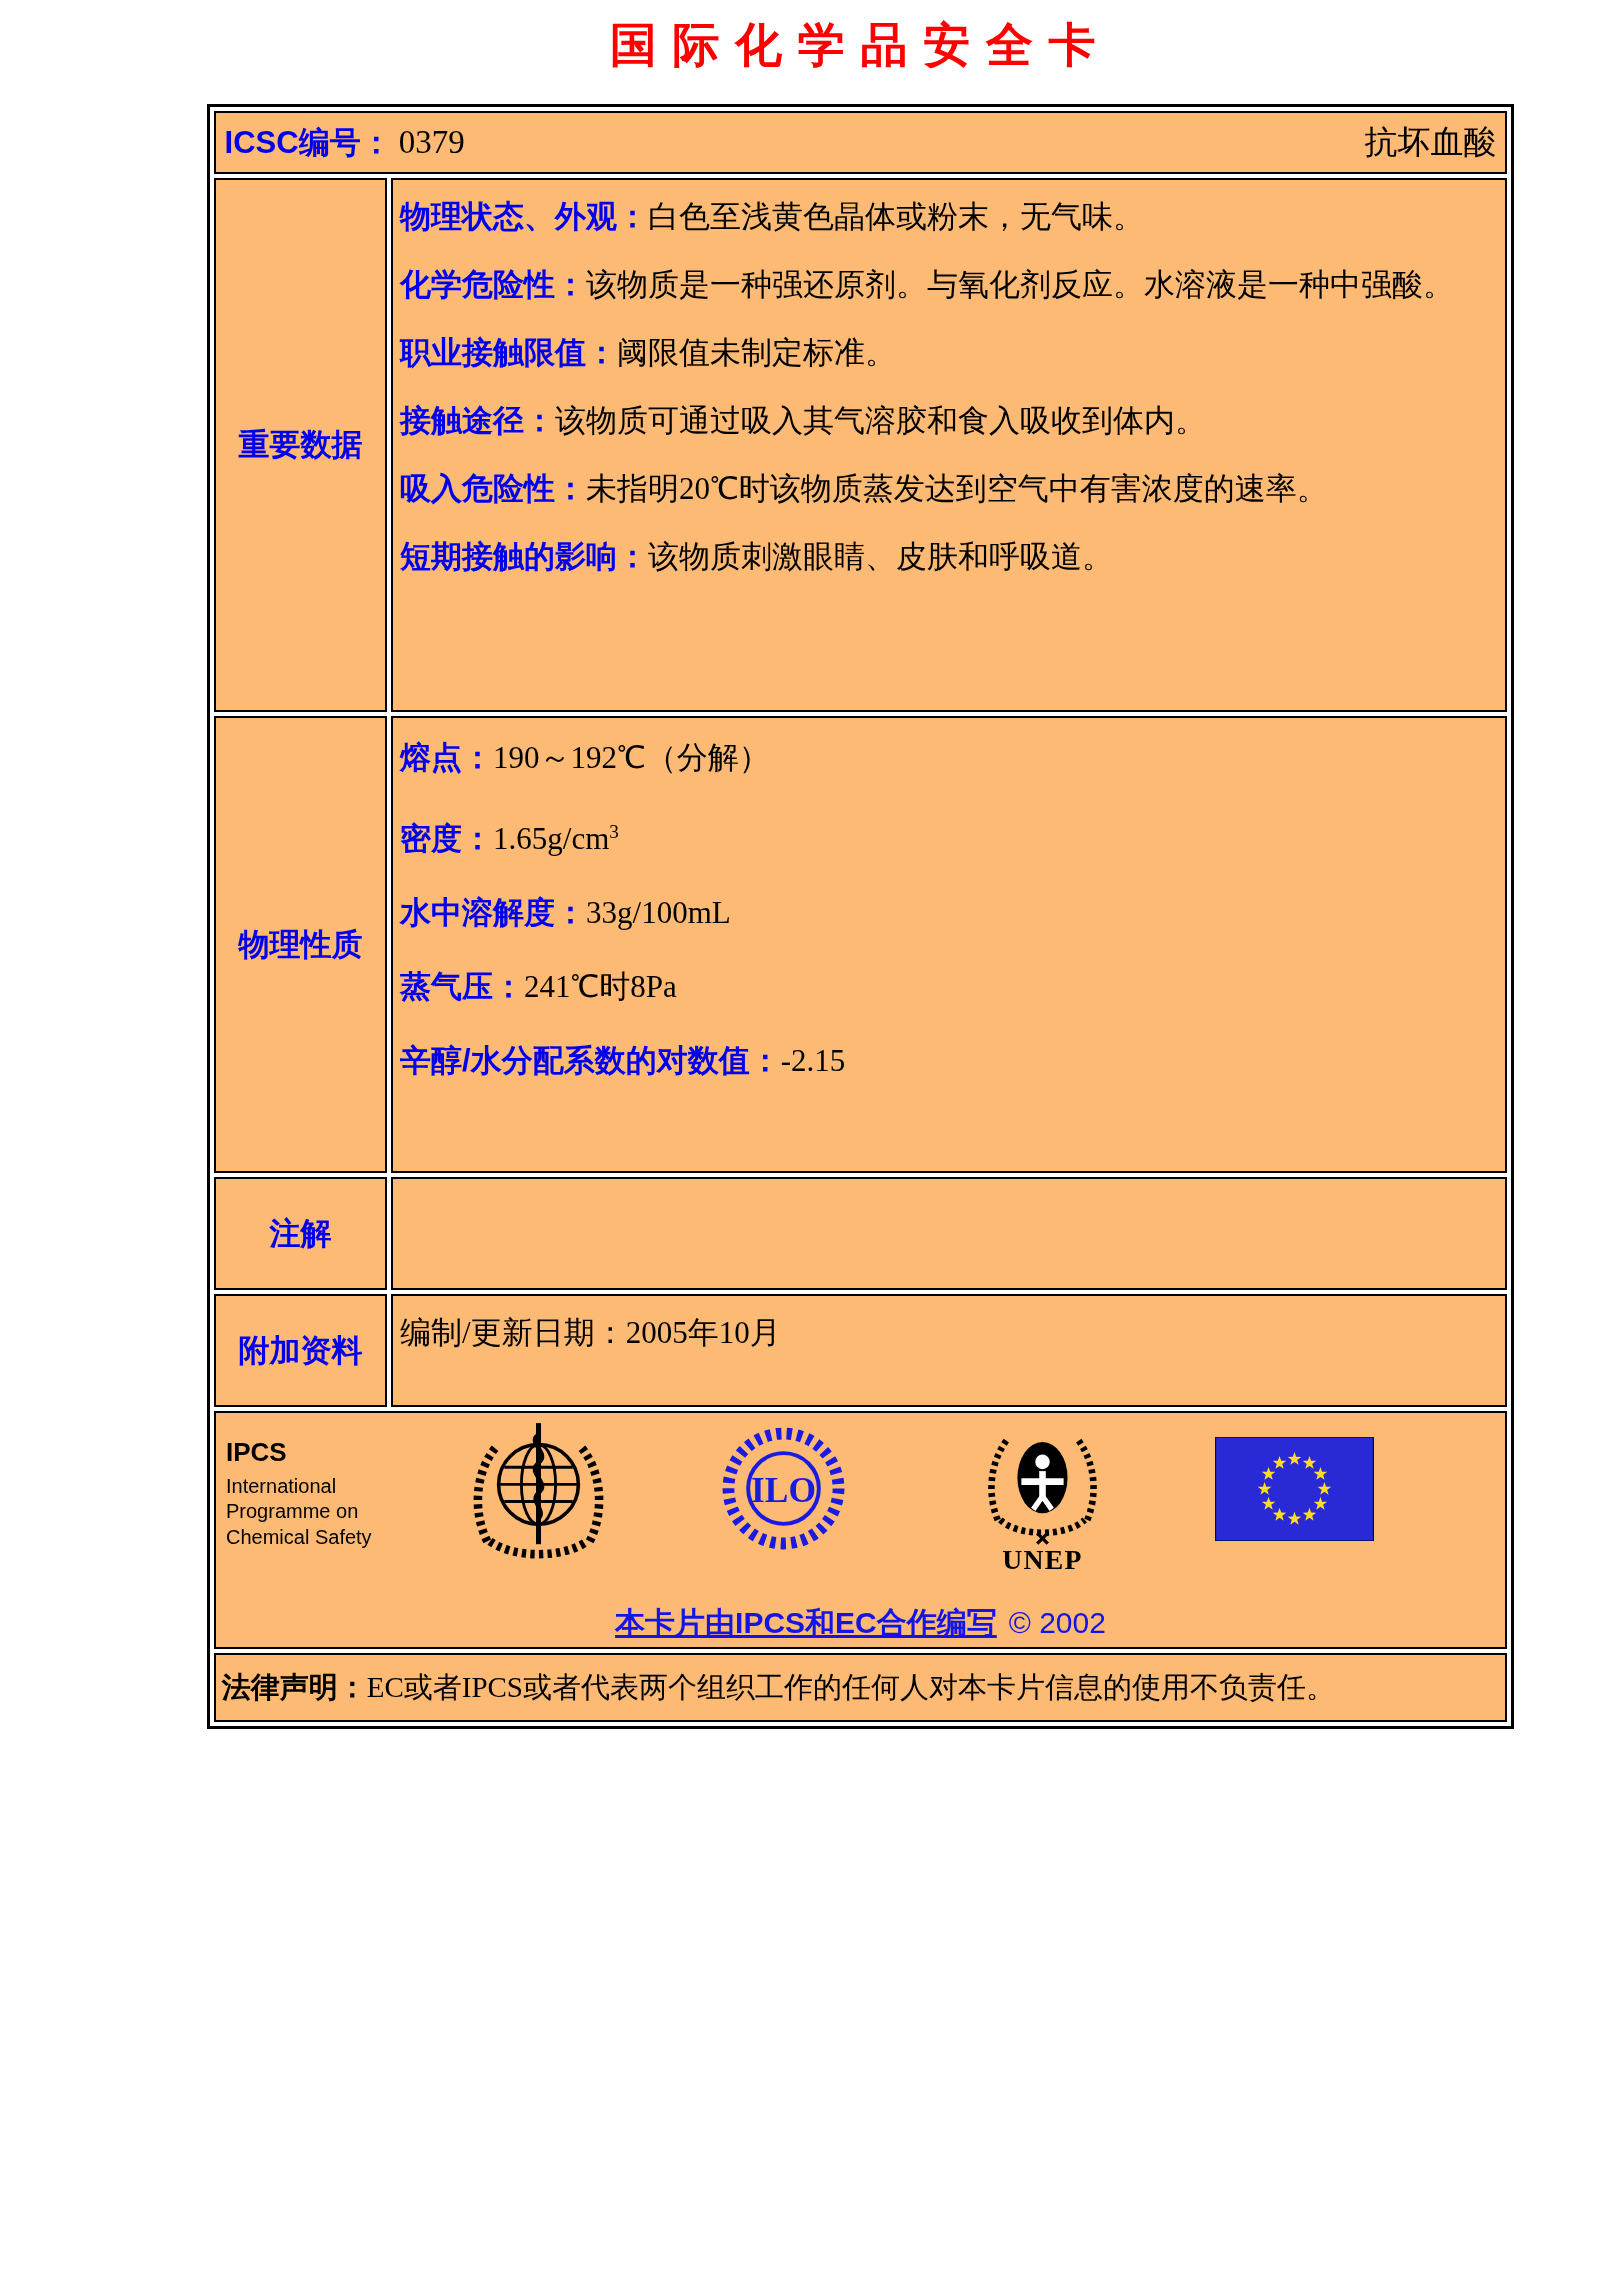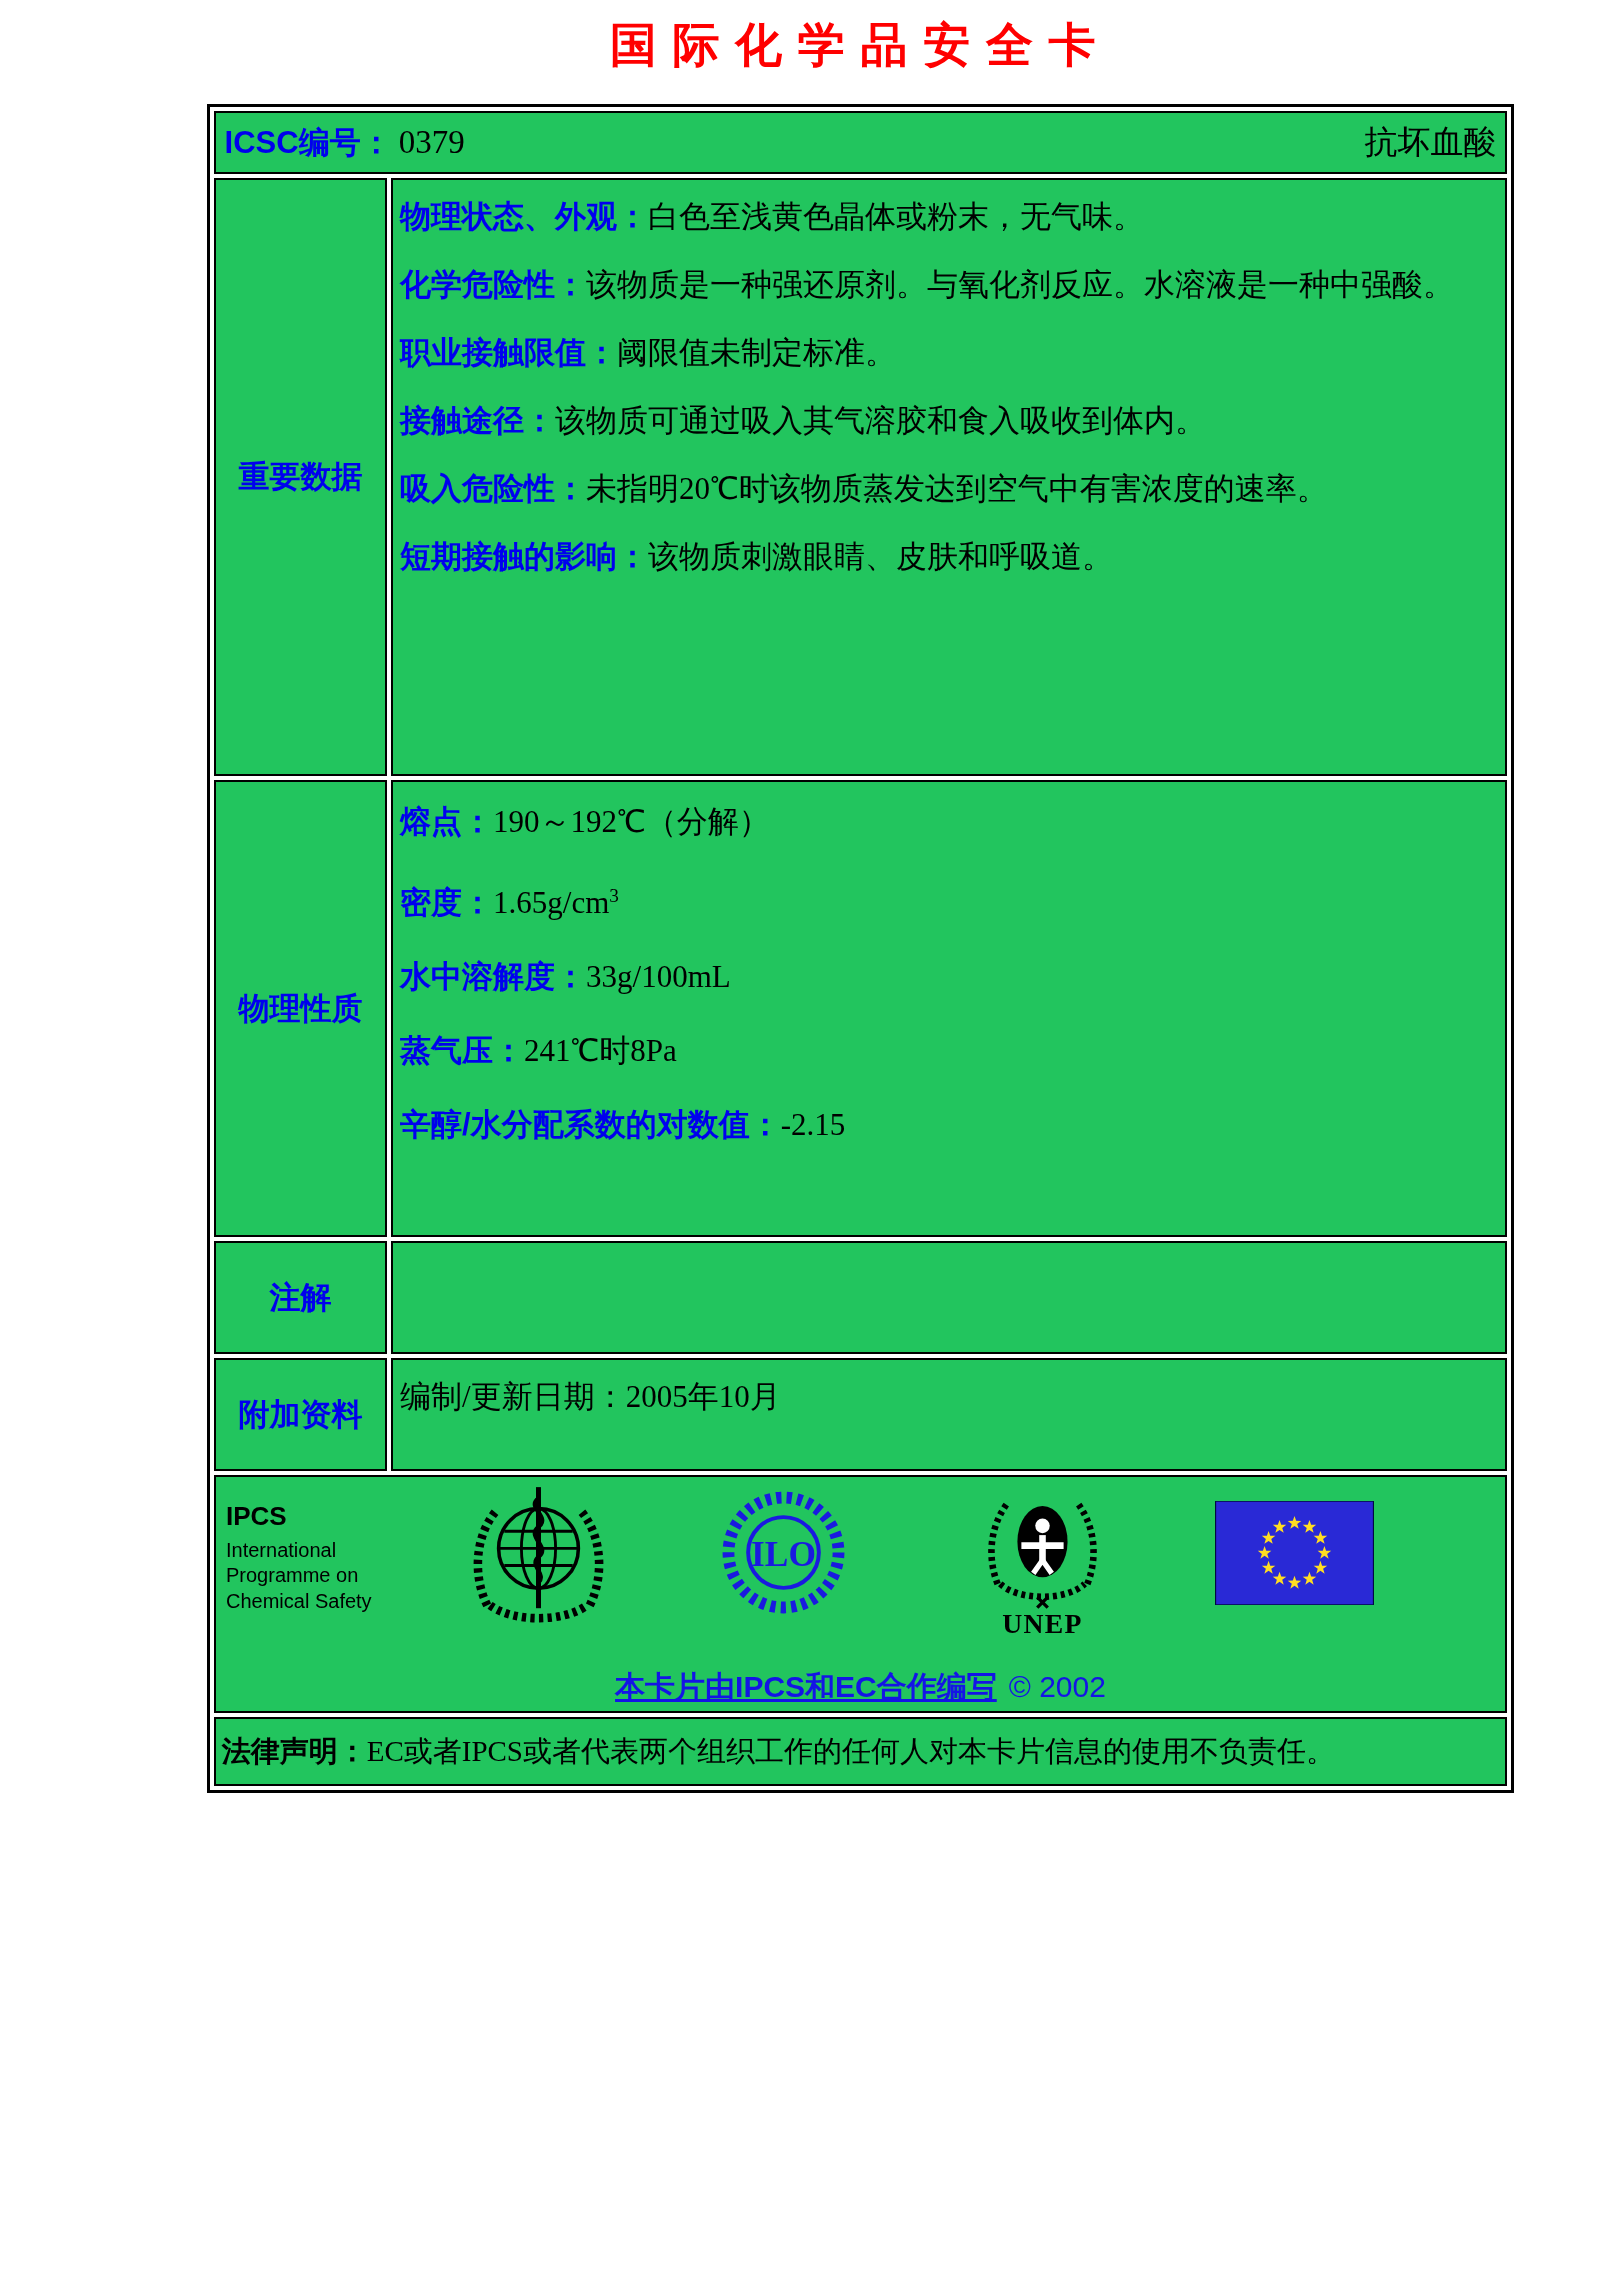--- a/index.html
+++ b/index.html
@@ -8,38 +8,38 @@
     width:1620px; height:2273px; background:#fff; position:relative;
     font-family:"Liberation Sans", sans-serif;
   }
   .title {
     position:absolute; top:14.3px; left:207px; width:1307px; margin:0;
     text-align:center; color:#ff0000; font-weight:bold; font-size:47px;
     letter-spacing:15.7px; font-family:"DejaVu Serif", serif;
   }
   .card { position:absolute; top:104px; left:207px; width:1307px; border:3.6px solid #000; background:#fff; }
   table.grid { width:100%; border-collapse:separate; border-spacing:4.3px; }
-  td.cell { border:2.1px solid #000; background:#22c55e; }
+  td.cell { border:2.1px solid #000; background:#fdba74; }
   td.label-cell { width:173px; text-align:center; vertical-align:middle; }
   .section-label { color:#0000ee; font-weight:bold; font-size:31px; }
   td.content-cell { vertical-align:top; padding:2.9px 7.1px; }
   .entry { font-size:31px; line-height:68px; }
   .physical .entry { line-height:74px; }
   .entry .lbl { color:#0000ee; font-weight:bold; }
   .entry .val { color:#000; font-family:"Liberation Serif", serif; }
   .entry sup { font-size:0.62em; font-family:"Liberation Serif", serif; }
   .plain .lbl { color:#000; font-weight:normal; font-family:"Liberation Serif", serif; }
 
   .header-cell { height:63px; vertical-align:middle; padding:0 8.6px; }
   .header-flex { display:flex; justify-content:space-between; align-items:center; }
   .icsc-label { color:#0000ee; font-weight:bold; font-size:31px; }
   .icsc-value { color:#000; font-size:33px; font-family:"Liberation Serif", serif; margin-left:7.1px; }
   .chem-name { color:#000; font-size:33px; font-family:"Liberation Serif", serif; }
 
-  .row-important td { height:598px; }
+  .row-important td { height:534px; }
   .row-physical td { height:457px; }
   .row-environment td { height:130px; }
   .row-notes td { height:113px; }
   .row-additional td { height:113px; }
 
   .logo-cell { position:relative; height:238px; padding:0; }
   .ipcs-block { position:absolute; left:10px; top:24px; color:#000; }
   .ipcs-acronym { font-size:26px; font-weight:bold; margin-bottom:5.7px; }
   .ipcs-line { font-size:20px; line-height:1.28; }
   .logo-who  { position:absolute; left:251px;  top:2.9px; }

